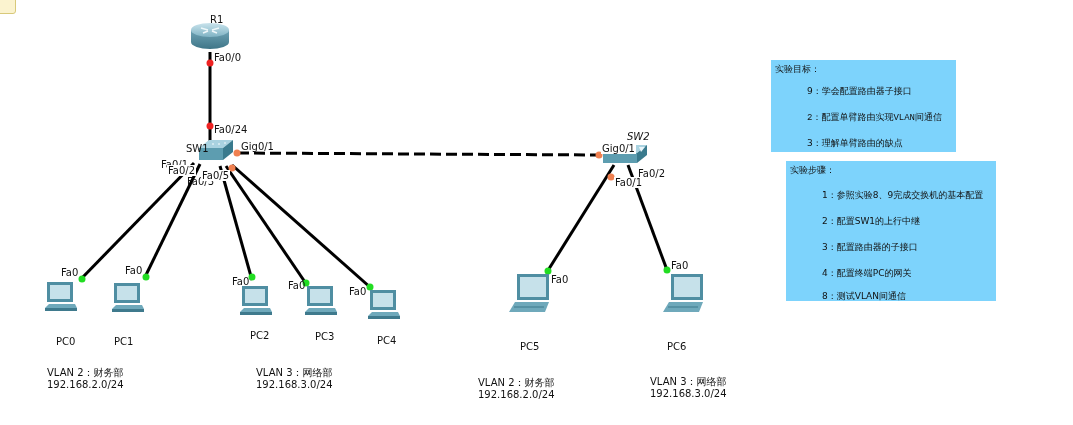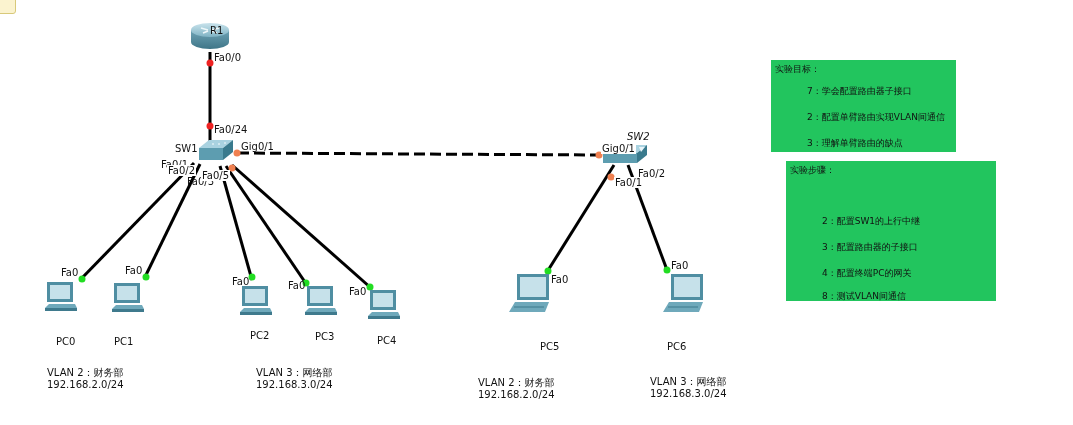--- a/index.html
+++ b/index.html
@@ -3,21 +3,21 @@
 <meta charset="utf-8">
 <style>
   html, body { margin:0; padding:0; background:#ffffff; }
   body { width:1073px; height:425px; position:relative; overflow:hidden;
          font-family:"DejaVu Sans", "Liberation Sans", sans-serif; }
   #canvas { position:absolute; left:0; top:0; width:1073px; height:425px; }
   .lbl { position:absolute; font-size:10px; color:#111; white-space:nowrap; line-height:11px; }
   .lbl.bg { background:#fff; padding:0 1px; }
   .devname { position:absolute; font-size:10px; color:#111; white-space:nowrap; }
   .vlan { position:absolute; font-size:10px; color:#111; line-height:12px; white-space:nowrap; }
-  .note { position:absolute; background:#22c55e; font-size:9px; color:#111;text-align:center; }
+  .note { position:absolute; background:#7dd3fc; font-size:9px; color:#111;text-align:center; }
   .note .title { position:absolute; left:6px; top:6px; }
   .note .item { position:absolute; left:36px; white-space:nowrap; }
   .corner-icon { position:absolute; left:-4px; top:-4px; width:18px; height:16px;
                  background:#fbf3cf; border:1px solid #d8c97a; border-radius:3px; }
 </style>
 </head>
 <body>
 
 <div class="corner-icon"></div>
 
@@ -125,29 +125,29 @@
       </g>
       <g transform="translate(663,274)">
         <polygon points="8,0 40,0 40,26 8,26" fill="#4f8ea2"></polygon>
         <rect x="11" y="3" width="26" height="20" fill="#c6e1ea"></rect>
         <polygon points="6,28 40,28 36,38 0,38" fill="#6fa9bb"></polygon>
         <line x1="5" y1="33" x2="35" y2="33" stroke="#3f7a8d" stroke-width="1"></line>
       </g>
     </g>
 </svg>
 
-<div class="devname" style="left:210px;top:25px;">R1</div>
-<div class="devname" style="left:175px;top:143px;">SW1</div>
+<div class="devname" style="left:210px;top:14px;">R1</div>
+<div class="devname" style="left:186px;top:143px;">SW1</div>
 <div class="devname" style="left:627px;top:131px;font-style:italic;">SW2</div>
 <div class="devname" style="left:56px;top:336px;">PC0</div>
 <div class="devname" style="left:114px;top:336px;">PC1</div>
 <div class="devname" style="left:250px;top:330px;">PC2</div>
 <div class="devname" style="left:315px;top:331px;">PC3</div>
 <div class="devname" style="left:377px;top:335px;">PC4</div>
-<div class="devname" style="left:520px;top:341px;margin-left:20px;">PC5</div>
+<div class="devname" style="left:520px;top:341px;">PC5</div>
 <div class="devname" style="left:667px;top:341px;">PC6</div>
 
 <div class="lbl" style="left:214px;top:52px;">Fa0/0</div>
 <div class="lbl" style="left:214px;top:124px;">Fa0/24</div>
 <div class="lbl" style="left:241px;top:141px;">Gig0/1</div>
 <div class="lbl" style="left:161px;top:159px;">Fa0/1</div>
 <div class="lbl bg" style="left:167px;top:165px;">Fa0/2</div>
 <div class="lbl" style="left:187px;top:176px;">Fa0/3</div>
 <div class="lbl bg" style="left:201px;top:170px;">Fa0/5</div>
 <div class="lbl bg" style="left:601px;top:143px;">Gig0/1</div>
@@ -173,23 +173,24 @@
   <div>VLAN 2：财务部</div>
   <div>192.168.2.0/24</div>
 </div>
 <div class="vlan" style="left:650px;top:376px;">
   <div>VLAN 3：网络部</div>
   <div>192.168.3.0/24</div>
 </div>
 
 <div class="note" style="left:771px;top:60px;width:185px;height:92px;">
   <div class="title" style="left:4px;top:3px;">实验目标：</div>
-  <div class="item" style="top:25px;">7：学会配置路由器子接口</div>
-  <div class="item" style="top:51px;">2：配置单臂路由实现VLAN间通信</div>
+  <div class="item" style="top:25px;">9：学会配置路由器子接口</div>
+  <div class="item" style="top:51px;font-family:Liberation Mono, monospace;">2：配置单臂路由实现VLAN间通信</div>
   <div class="item" style="top:77px;">3：理解单臂路由的缺点</div>
 </div>
 <div class="note" style="left:786px;top:161px;width:210px;height:140px;">
   <div class="title" style="left:4px;top:3px;">实验步骤：</div>
+  <div class="item" style="top:28px;">1：参照实验8、9完成交换机的基本配置</div>
   <div class="item" style="top:54px;">2：配置SW1的上行中继</div>
   <div class="item" style="top:80px;">3：配置路由器的子接口</div>
   <div class="item" style="top:106px;">4：配置终端PC的网关</div>
   <div class="item" style="top:129px;">8：测试VLAN间通信</div>
 </div>
 
 </body></html>

